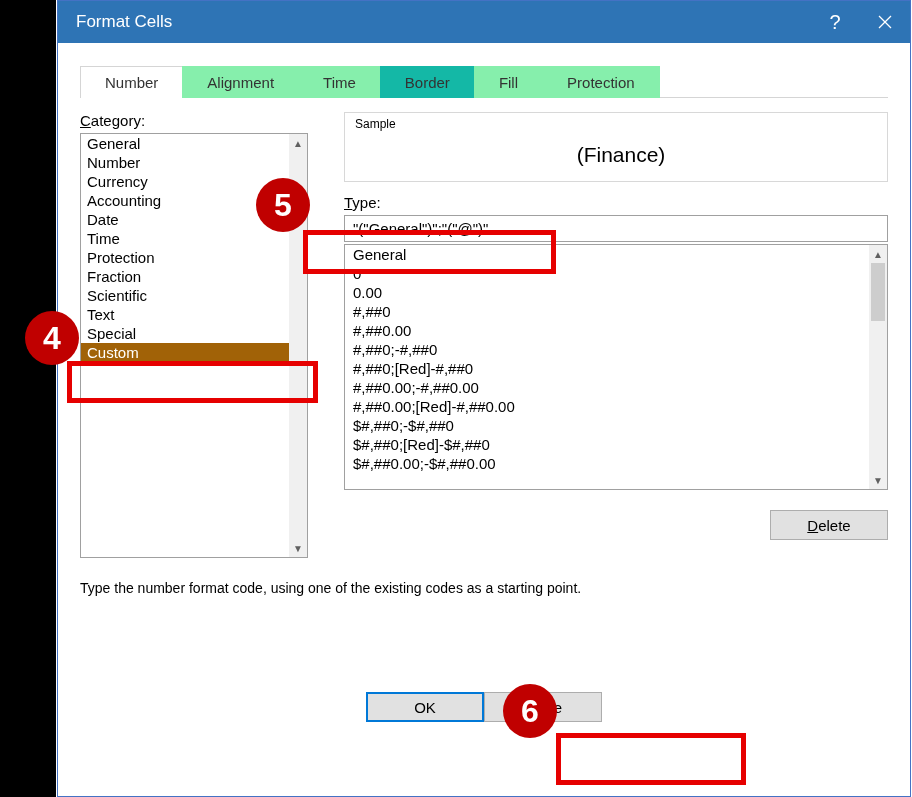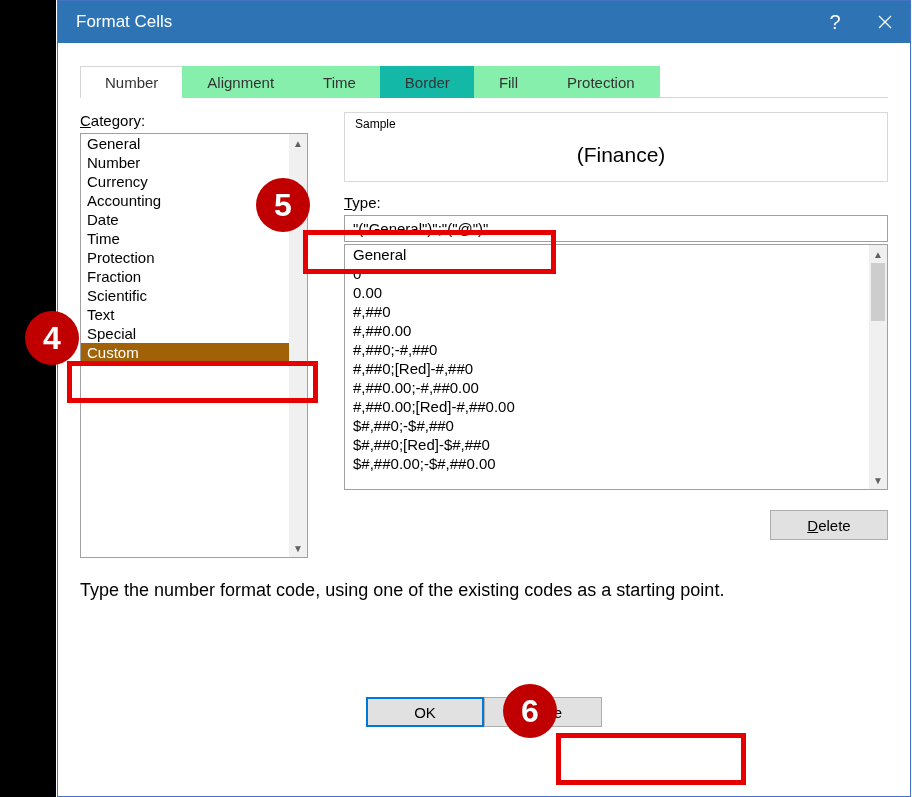--- a/index.html
+++ b/index.html
@@ -154,21 +154,21 @@
     }
 
     .actions-row {
       display: flex;
       justify-content: flex-end;
       margin-top: 20px;
     }
 
     .help-text {
       margin-top: 22px;
-      font-size: 18px;
+      font-size: 14px;
       color: #000;
     }
 
     .footer {
       display: flex;
       justify-content: center;
       padding: 0 22px 18px 22px;
       margin-top: 86px;
     }
     .btn {

